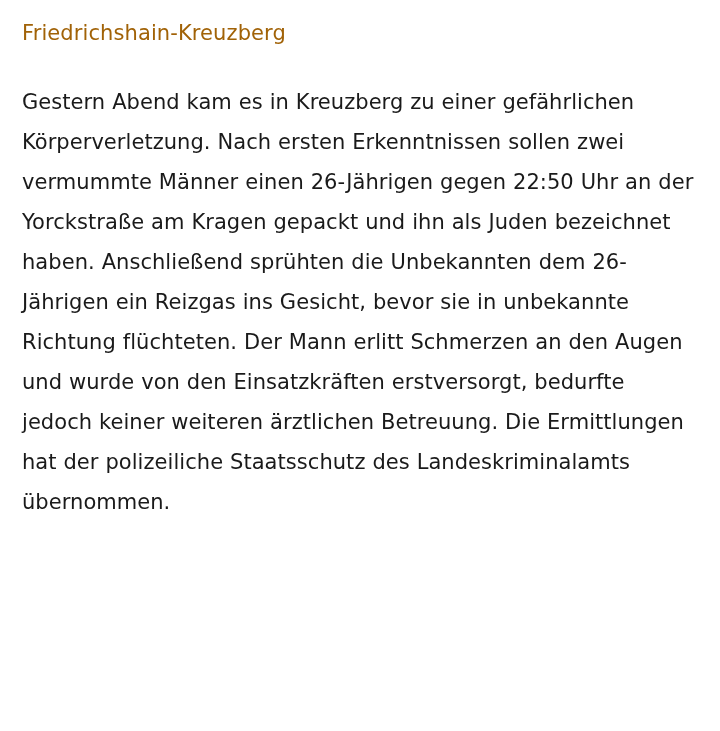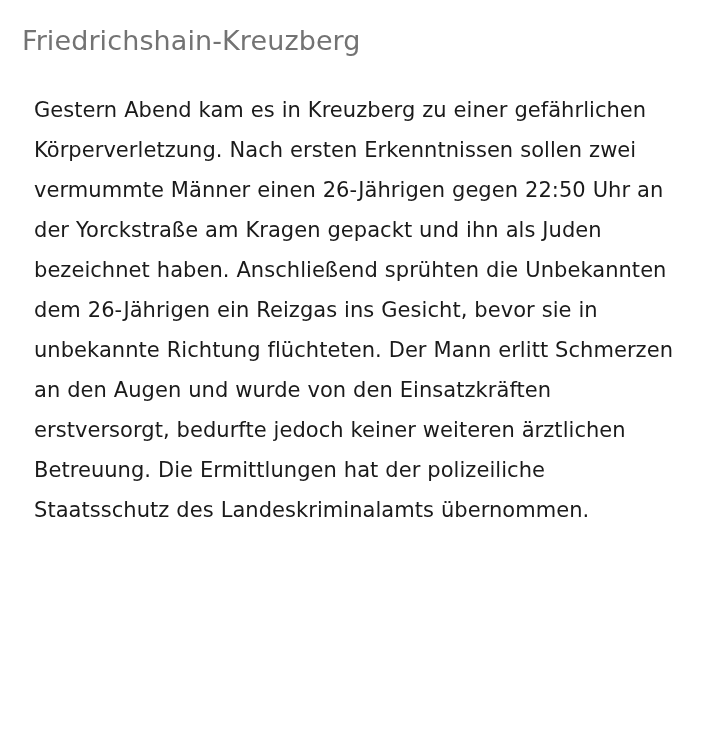--- a/index.html
+++ b/index.html
@@ -22,39 +22,39 @@
     background: #ffffff;
   }
   .line-date {
     font-size: 21px;
     line-height: 30px;
     color: #1a1a1a;
     margin: 0 0 30px 0;
     letter-spacing: 0.1px;
   }
   .line-district {
-    font-size: 27px;
+    font-size: 21px;
     line-height: 30px;
-    color: #737373;
-    margin: 16px 0 34px 0;
+    color: #a16207;
+    margin: 8px 0 34px 0;
     letter-spacing: 0.1px;
   }
   .report-number {
     font-size: 20px;
     line-height: 26px;
     font-weight: bold;
     color: #111111;
     margin: 0 0 10px 0;
     letter-spacing: 0.1px;
   }
   .report-body {
     font-size: 21px;
     line-height: 40px;
     color: #1a1a1a;
-    margin: 12px;
+    margin: 0;
     letter-spacing: 0.05px;
     text-align: left;
     word-spacing: 0.2px;
   }
 </style>
 </head>
 <body>
 
 <div class="page">
 

